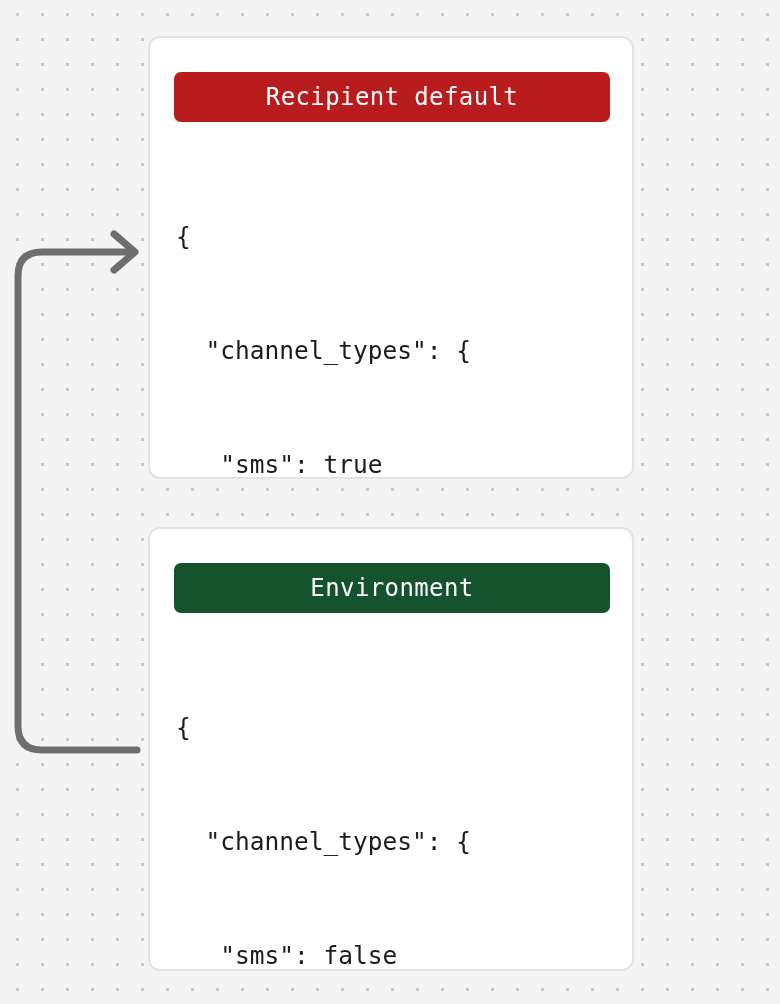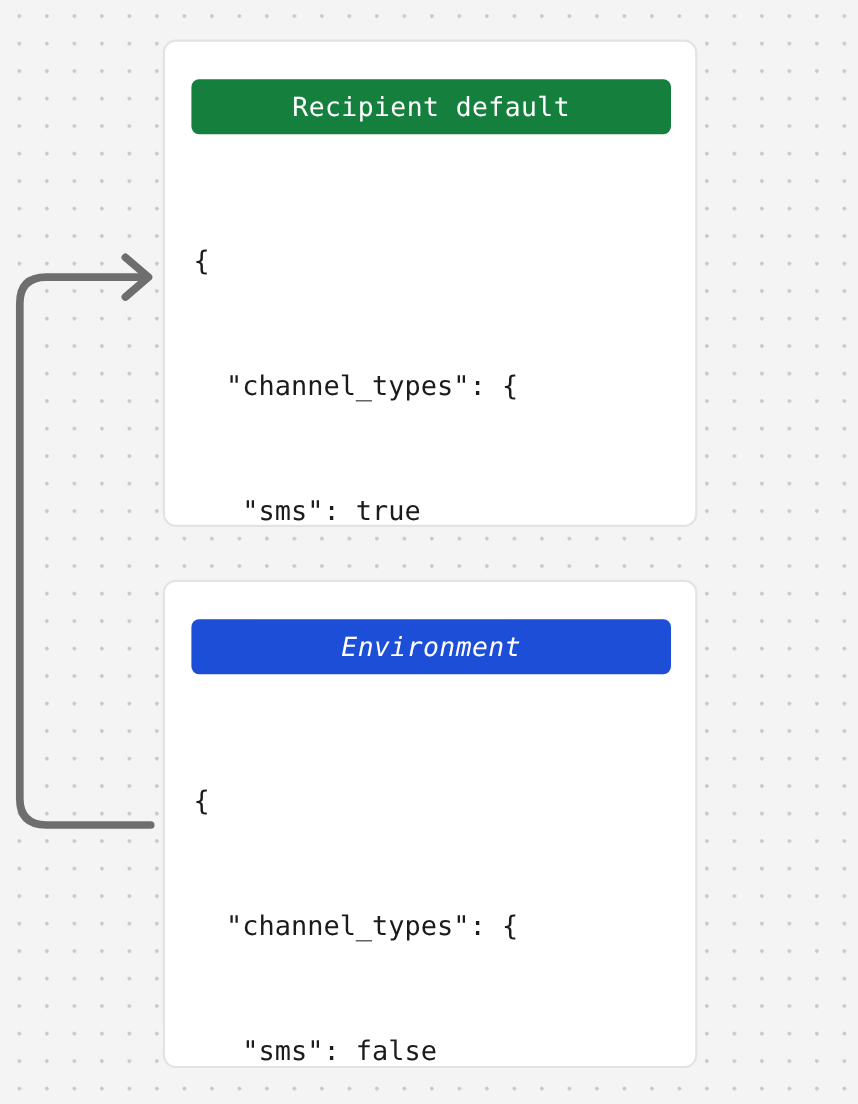--- a/index.html
+++ b/index.html
@@ -73,22 +73,22 @@
     display: flex;
     align-items: center;
     justify-content: center;
     color: #ffffff;
     font-family: "DejaVu Sans Mono", "Liberation Mono", monospace;
     font-size: 24px;
     letter-spacing: 0.4px;
     line-height: 1;
     white-space: nowrap;
   }
-  .card-header.accent-blue  { background: #15803d; }
-  .card-header.accent-green { background: #1d4ed8; font-style: italic; }
+  .card-header.accent-blue  { background: #b91c1c; }
+  .card-header.accent-green { background: #14532d; }
 
   .code-block {
     position: absolute;
     left: 26px;
     top: 104px;
     right: 10px;
     font-family: "DejaVu Sans Mono", "Liberation Mono", monospace;
     font-size: 24.5px;
     line-height: 38px;
     color: #1b1b1b;

